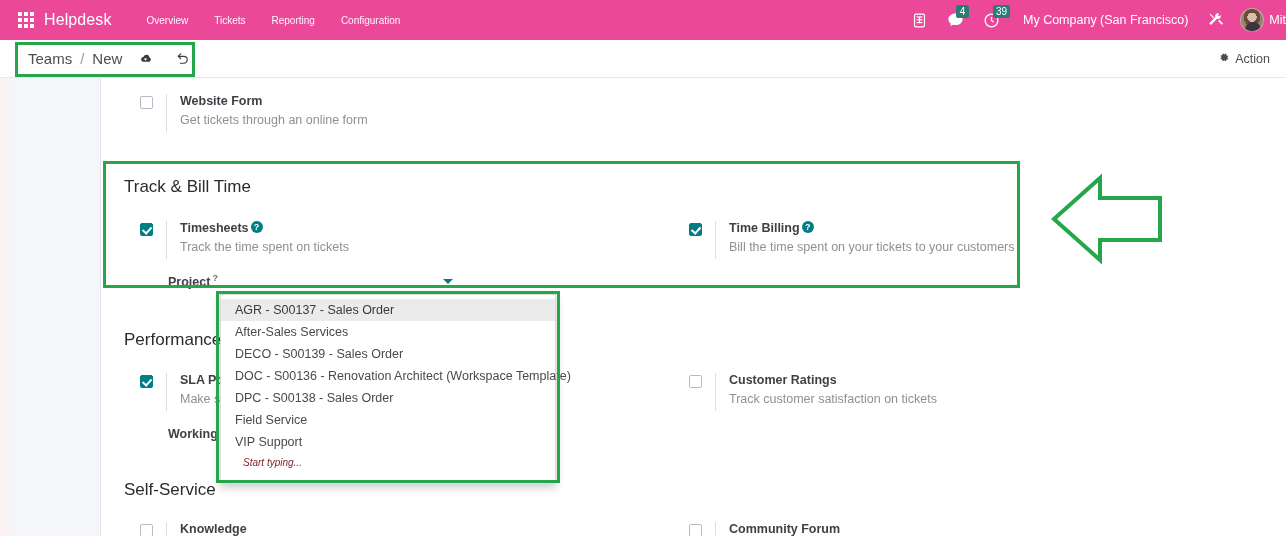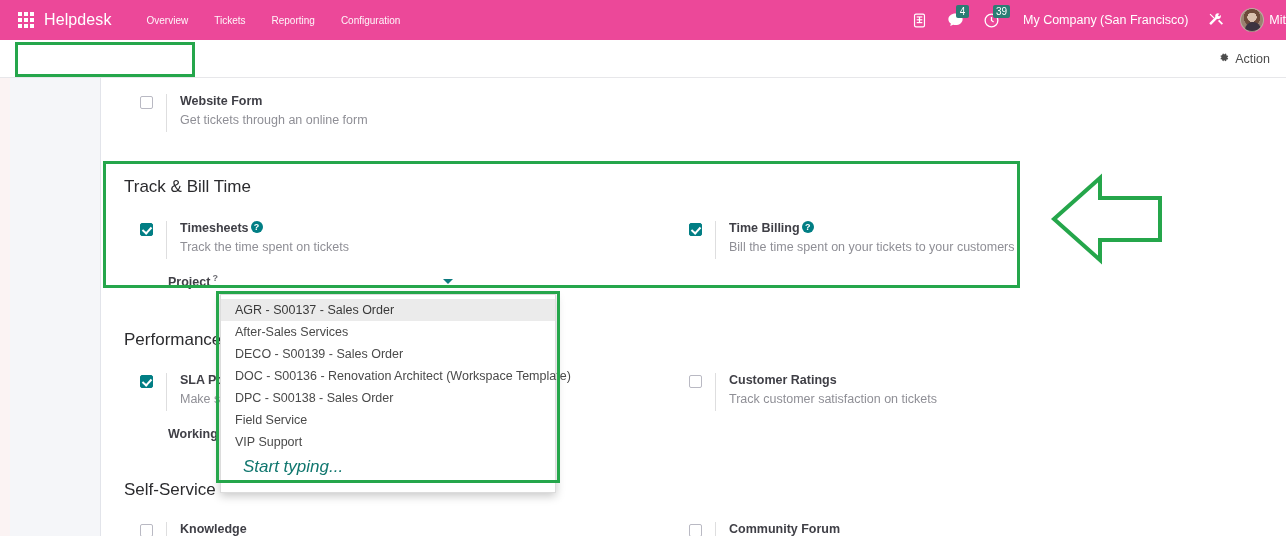--- a/index.html
+++ b/index.html
@@ -184,21 +184,21 @@
     z-index: 40;
   }
   .dd-item {
     font-size: 12.5px; color: #4a4a4a;
     padding: 4px 10px 4px 14px; white-space: nowrap;
     cursor: pointer;
     font-family: "Liberation Sans", sans-serif;
   }
   .dd-item.active { background: #ebebeb; color: #3a3a3a; }
   .dd-hint {
-    font-size: 17px; color: #0f766e; font-style: italic;
+    font-size: 10px; color: #7f1d1d; font-style: italic;
     padding: 4px 10px 5px 22px; white-space: nowrap; cursor: pointer;
   }
 
   
   .anno {
     position: absolute; border: 3px solid #25a64b;
     pointer-events: none; z-index: 60;
   }
   .anno-arrow { position: absolute; z-index: 60; pointer-events: none; }
 </style>
@@ -259,20 +259,37 @@
         </svg>
       </div>
       <div class="avatar-wrap">
         <div class="avatar"></div>
         <span class="username">Mit</span>
       </div>
     </div>
   </div>
 
   <div class="cpanel">
+    <div class="breadcrumb">
+      <span class="bc-part">Teams</span>
+      <span class="bc-sep">/</span>
+      <span class="bc-current">New</span>
+      <span class="bc-icon" style="margin-left:6px;">
+        <svg width="15" height="15" viewBox="0 0 24 24" fill="#3b3b3b">
+          <path d="M18.5 10.5a5 5 0 0 0-9.6-1.4A4 4 0 0 0 5 13a4 4 0 0 0 4 4h9a3.5 3.5 0 0 0 .5-6.5z"></path>
+          <path d="M12 15.5l3-3.5h-6z" fill="#fff"></path>
+        </svg>
+      </span>
+      <span class="bc-icon" style="margin-left:11px;">
+        <svg width="15" height="15" viewBox="0 0 24 24" fill="none" stroke="#3b3b3b" stroke-width="1.8" stroke-linecap="round">
+          <path d="M4 8.5h8.5a5.5 5.5 0 1 1 0 11H7"></path>
+          <polyline points="7.5,4.5 3.6,8.5 7.5,12.4"></polyline>
+        </svg>
+      </span>
+    </div>
     <div class="action-btn">
       <span>
         <svg width="12" height="12" viewBox="0 0 24 24" fill="#4d4d4d">
           <path d="M12 8.2a3.8 3.8 0 1 0 0 7.6 3.8 3.8 0 0 0 0-7.6zm0 6a2.2 2.2 0 1 1 0-4.4 2.2 2.2 0 0 1 0 4.4z"></path>
           <path d="M20.4 13.6l-1.7-.5a6.8 6.8 0 0 0 0-2.2l1.7-.5-.8-2.6-1.7.6a6.9 6.9 0 0 0-1.6-1.6l.6-1.7L14.3 4l-.5 1.7a6.8 6.8 0 0 0-2.2 0L11.1 4 8.5 4.8l.6 1.7a6.9 6.9 0 0 0-1.6 1.6l-1.7-.6-.8 2.6 1.7.5a6.8 6.8 0 0 0 0 2.2l-1.7.5.8 2.6 1.7-.6a6.9 6.9 0 0 0 1.6 1.6l-.6 1.7 2.6.8.5-1.7a6.8 6.8 0 0 0 2.2 0l.5 1.7 2.6-.8-.6-1.7a6.9 6.9 0 0 0 1.6-1.6l1.7.6z"></path>
         </svg>
       </span>
       <span>Action</span>
     </div>
   </div>

